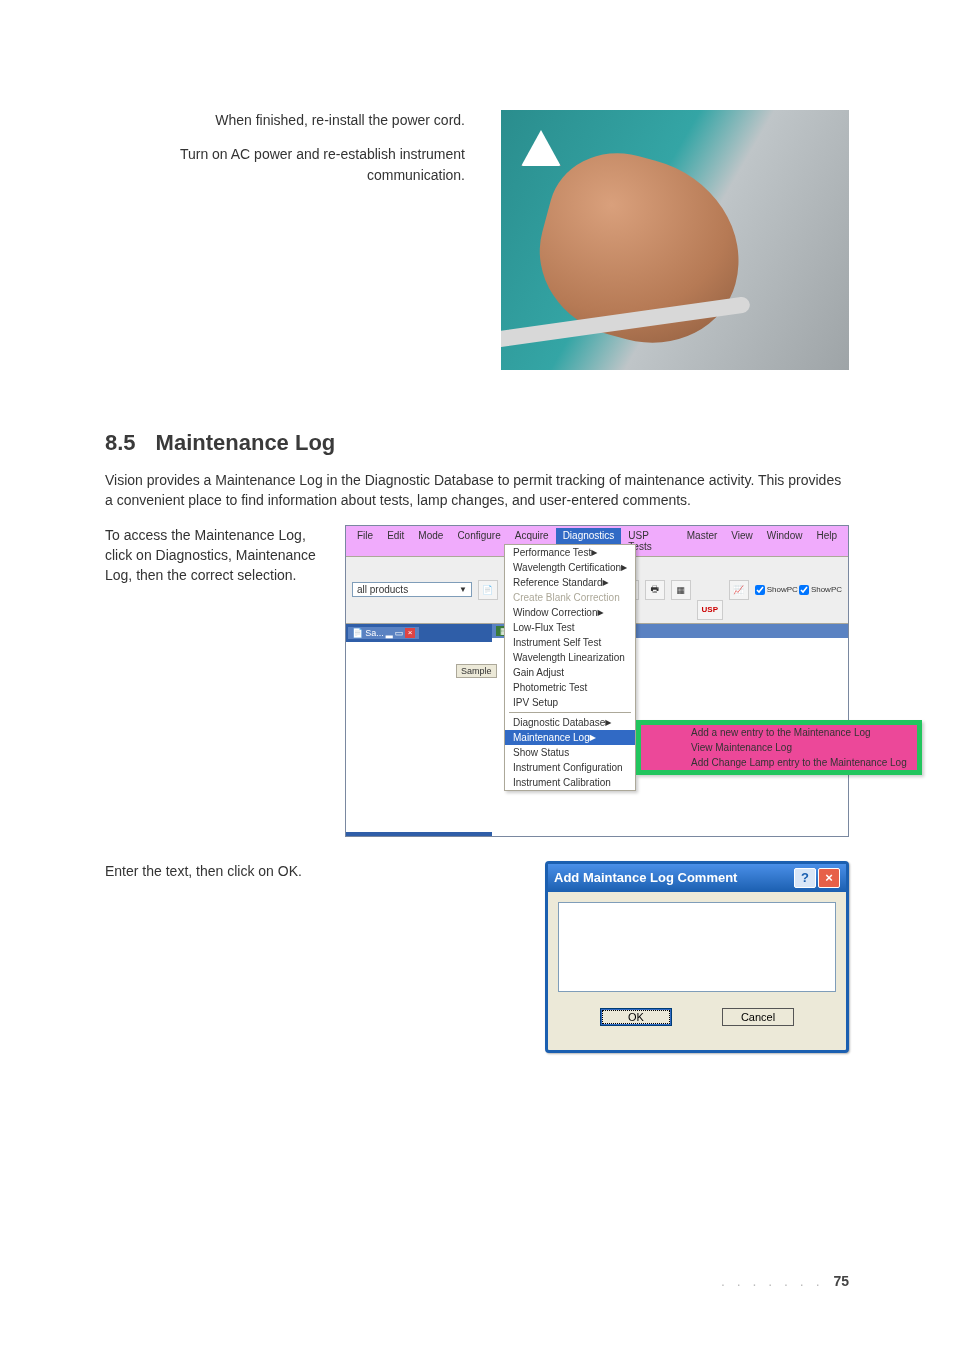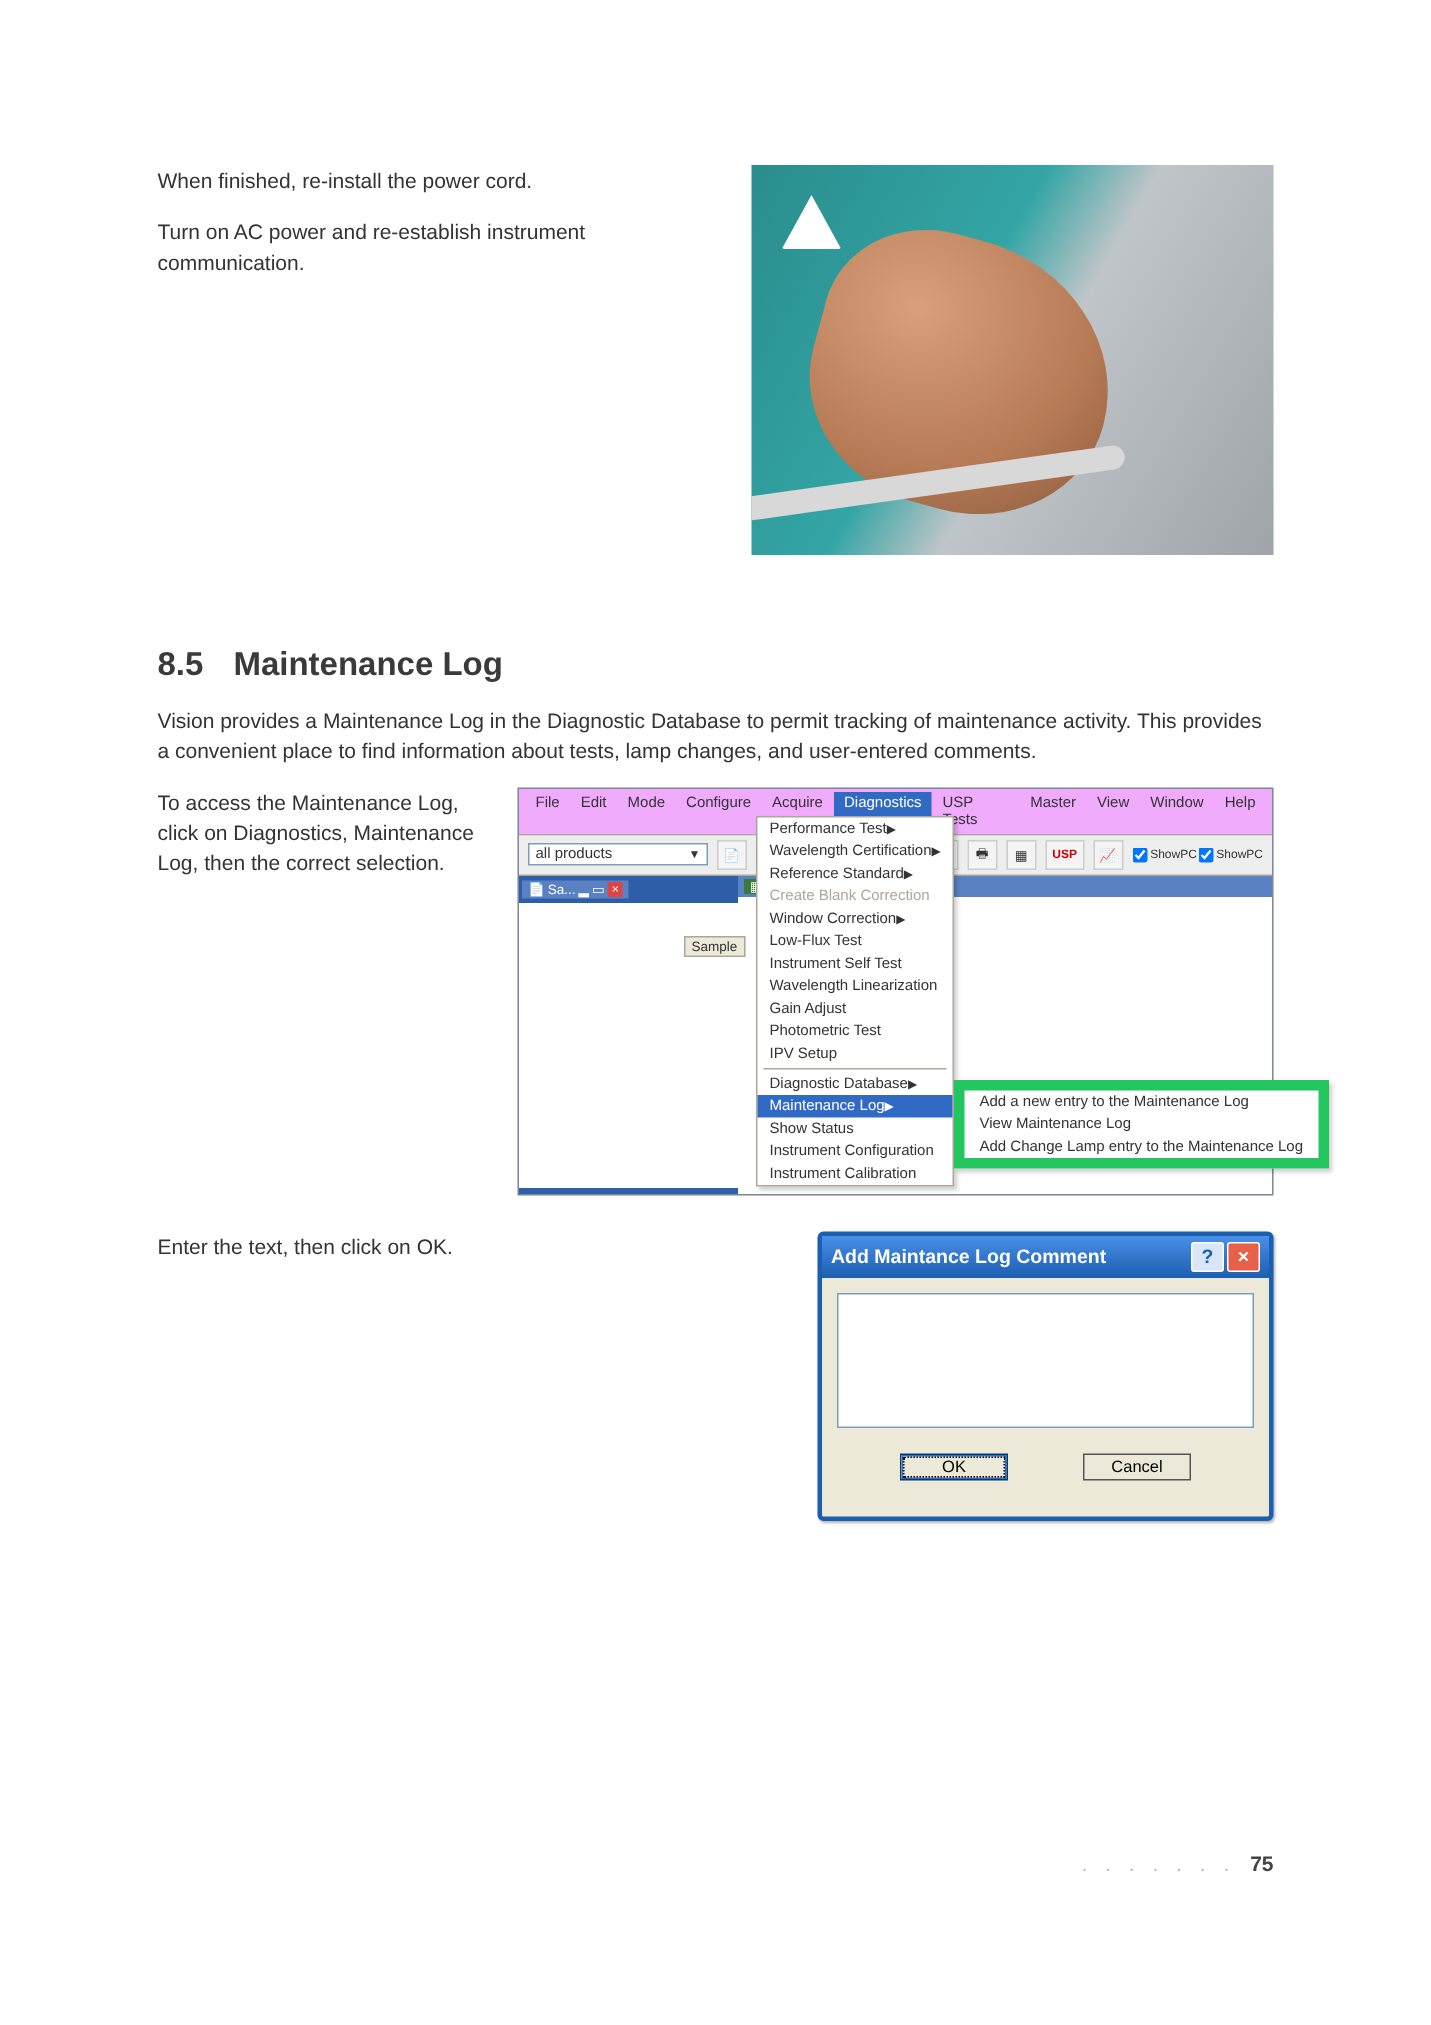--- a/index.html
+++ b/index.html
@@ -13,20 +13,21 @@
   .page {
     padding: 110px 105px 60px 105px;
     position: relative;
     min-height: 1180px;
     box-sizing: border-box;
   }
   .row1 {
     display: flex;
     gap: 36px;
     margin-bottom: 60px;
+    text-align: right;
   }
   .col-left {
     flex: 0 0 360px;
   }
   .col-left p {
     margin: 0 0 14px 0;
     line-height: 1.45;
   }
   .photo {
     flex: 1;
@@ -123,21 +124,21 @@
     width: 18px; height: 18px;
     border: 1px solid #ccc;
     background: #f4f4f4;
     display: inline-flex;
     align-items: center;
     justify-content: center;
     font-size: 9px;
     color: #333;
     flex: 0 0 auto;
   }
-  .icon-btn.usp { width: 24px; color: #c00; font-weight: bold; font-size: 8px; }
+  .icon-btn.usp { width: 24px; color: #c00; font-weight: bold; font-size: 8px; margin-top: 40px; }
   .main-area {
     display: flex;
     background: #2f5ea8;
     min-height: 208px;
   }
   .left-pane {
     width: 146px;
     background: #2f5ea8;
     padding: 0;
   }
@@ -214,24 +215,25 @@
     align-items: center;
     white-space: nowrap;
   }
   .dropdown .item.disabled { color: #aca899; }
   .dropdown .item.hl { background: #316ac5; color: #fff; }
   .dropdown .sep { height: 1px; background: #aca899; margin: 2px 4px; }
   .dropdown .arrow-r { font-size: 8px; }
 
   .submenu {
     position: absolute;
-    background: #ffffff;
-    border: 7px solid #22c55e;
+    background: #ec4899;
+    border: 5px solid #22c55e;
     font-size: 10px;
     box-shadow: 2px 2px 3px rgba(0,0,0,0.2);
+    padding-left: 40px;
   }
   .submenu .item { padding: 2px 10px; white-space: nowrap; }
 
   .row3 {
     display: flex;
     gap: 20px;
   }
   .row3 .txt { flex: 0 0 420px; }
 
   

